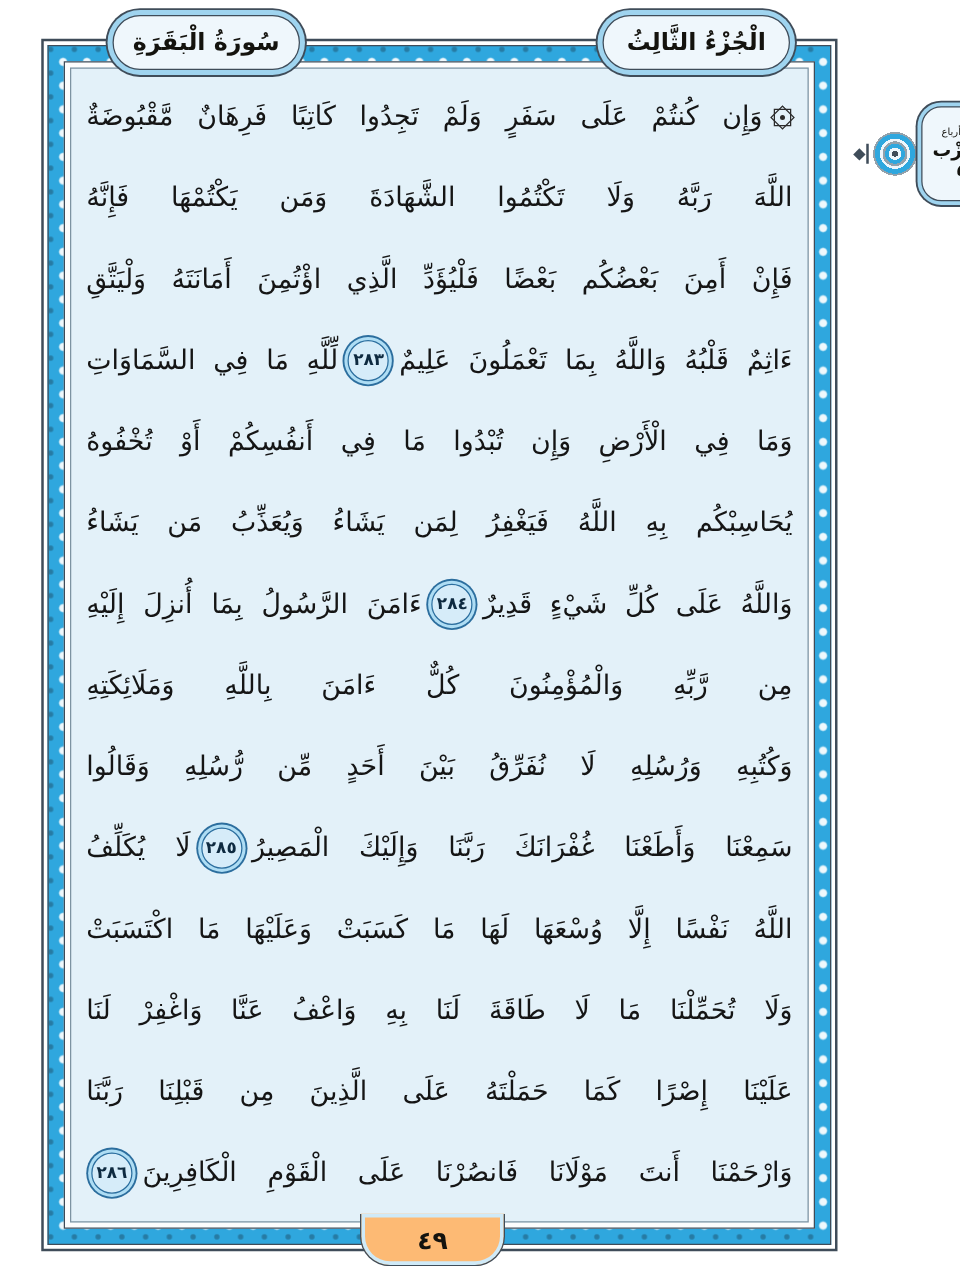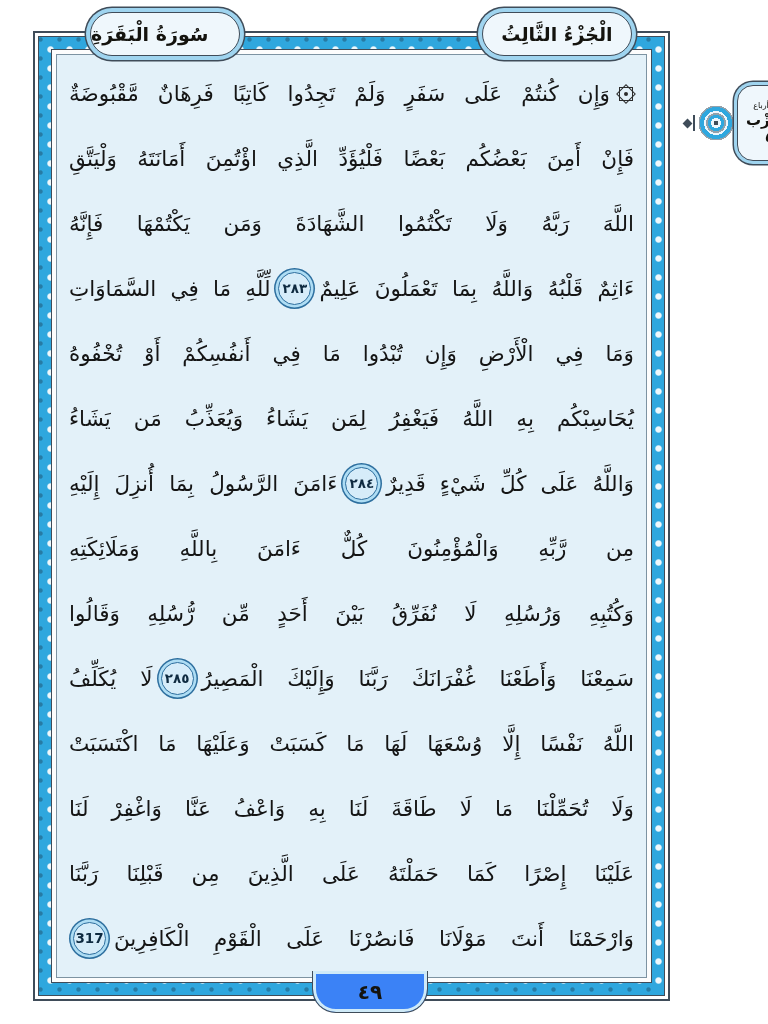--- a/index.html
+++ b/index.html
@@ -64,21 +64,21 @@
 
   
   .cartouche {
     position:absolute; top:12px; height:44px; z-index:5;
     background:var(--plaque-fill);
     border:1.5px solid var(--frame-line); border-radius:22px;
     box-shadow: 0 0 0 4px #9fd4ef, 0 0 0 5.5px var(--frame-line);
     display:flex; align-items:center; justify-content:center;
     direction:rtl; font-size:19px; font-weight:bold; color:#14130e;
   }
-  .cartouche.surah { left:90px;  width:150px;justify-content:flex-end; }
+  .cartouche.surah { left:90px;  width:150px; }
   .cartouche.juz   { left:482px; width:150px; }
 
   
   .medallion {
     position:absolute; left:684px; top:2px; width:78px; height:242px; z-index:5;
     display:flex; flex-direction:row; align-items:center; gap:2px;
   }
   .finial { width:7px; height:7px; background:var(--frame-line); transform:rotate(45deg); flex:none; }
   .stem   { width:2px; height:16px; background:var(--frame-line); flex:none; }
   .rosette {
@@ -96,22 +96,22 @@
     box-shadow: 0 0 0 3px #9fd4ef, 0 0 0 4.5px var(--frame-line);
     display:flex; flex-direction:column; align-items:center; justify-content:center;
     direction:rtl; color:#14130e; gap:1px; margin:4px 0;
   }
   .hizb-fraction { font-size:8px; }
   .hizb-label    { font-size:15px; font-weight:bold; }
   .hizb-number   { font-size:13px; font-weight:bold; }
 
   
   .page-tab {
-    position:absolute; left:312px; top:971px; width:116px; height:42px; z-index:5;
-    background:#3b82f6;
+    position:absolute; left:288px; top:971px; width:116px; height:42px; z-index:5;
+    background:#fdba74;
     border:1.5px solid var(--frame-line); border-top:none;
     border-radius:0 0 24px 24px;
     box-shadow: inset 0 0 0 3px #cfeaf8;
     display:flex; align-items:center; justify-content:center;
     font-size:20px; font-weight:bold; color:#14130e;
   }
 </style>
 </head>
 <body>
 
@@ -121,24 +121,24 @@
       <div class="page">
 
       <div class="qline">
             <span class="rub">
               <i></i>
               <i class="r45"></i>
             </span>
             <span class="qtext" style="flex-grow: 74;">وَإِن كُنتُمْ عَلَى سَفَرٍ وَلَمْ تَجِدُوا كَاتِبًا فَرِهَانٌ مَّقْبُوضَةٌ</span>
           </div>
           <div class="qline">
+            <span class="qtext" style="flex-grow: 73;">اللَّهَ رَبَّهُ وَلَا تَكْتُمُوا الشَّهَادَةَ وَمَن يَكْتُمْهَا فَإِنَّهُ</span>
+          </div>
+          <div class="qline">
             <span class="qtext" style="flex-grow: 85;">فَإِنْ أَمِنَ بَعْضُكُم بَعْضًا فَلْيُؤَدِّ الَّذِي اؤْتُمِنَ أَمَانَتَهُ وَلْيَتَّقِ</span>
-          </div>
-          <div class="qline">
-            <span class="qtext" style="flex-grow: 73;">اللَّهَ رَبَّهُ وَلَا تَكْتُمُوا الشَّهَادَةَ وَمَن يَكْتُمْهَا فَإِنَّهُ</span>
           </div>
           <div class="qline">
             <span class="qtext" style="flex-grow: 52;">ءَاثِمٌ قَلْبُهُ وَاللَّهُ بِمَا تَعْمَلُونَ عَلِيمٌ</span>
             <span class="ayah-mark">٢٨٣</span>
             <span class="qtext" style="flex-grow: 30;">لِّلَّهِ مَا فِي السَّمَاوَاتِ</span>
           </div>
           <div class="qline">
             <span class="qtext" style="flex-grow: 69;">وَمَا فِي الْأَرْضِ وَإِن تُبْدُوا مَا فِي أَنفُسِكُمْ أَوْ تُخْفُوهُ</span>
           </div>
           <div class="qline">
@@ -164,21 +164,21 @@
             <span class="qtext" style="flex-grow: 79;">اللَّهُ نَفْسًا إِلَّا وُسْعَهَا لَهَا مَا كَسَبَتْ وَعَلَيْهَا مَا اكْتَسَبَتْ</span>
           </div>
           <div class="qline">
             <span class="qtext" style="flex-grow: 76;">وَلَا تُحَمِّلْنَا مَا لَا طَاقَةَ لَنَا بِهِ وَاعْفُ عَنَّا وَاغْفِرْ لَنَا</span>
           </div>
           <div class="qline">
             <span class="qtext" style="flex-grow: 73;">عَلَيْنَا إِصْرًا كَمَا حَمَلْتَهُ عَلَى الَّذِينَ مِن قَبْلِنَا رَبَّنَا</span>
           </div>
           <div class="qline">
             <span class="qtext" style="flex-grow: 71;">وَارْحَمْنَا أَنتَ مَوْلَانَا فَانصُرْنَا عَلَى الْقَوْمِ الْكَافِرِينَ</span>
-            <span class="ayah-mark">317</span>
+            <span class="ayah-mark">٢٨٦</span>
           </div>
         </div>
     </div>
   </div>
 </div>
 
 <div class="cartouche surah">
   <span>سُورَةُ الْبَقَرَةِ</span>
 </div>
 <div class="cartouche juz">

